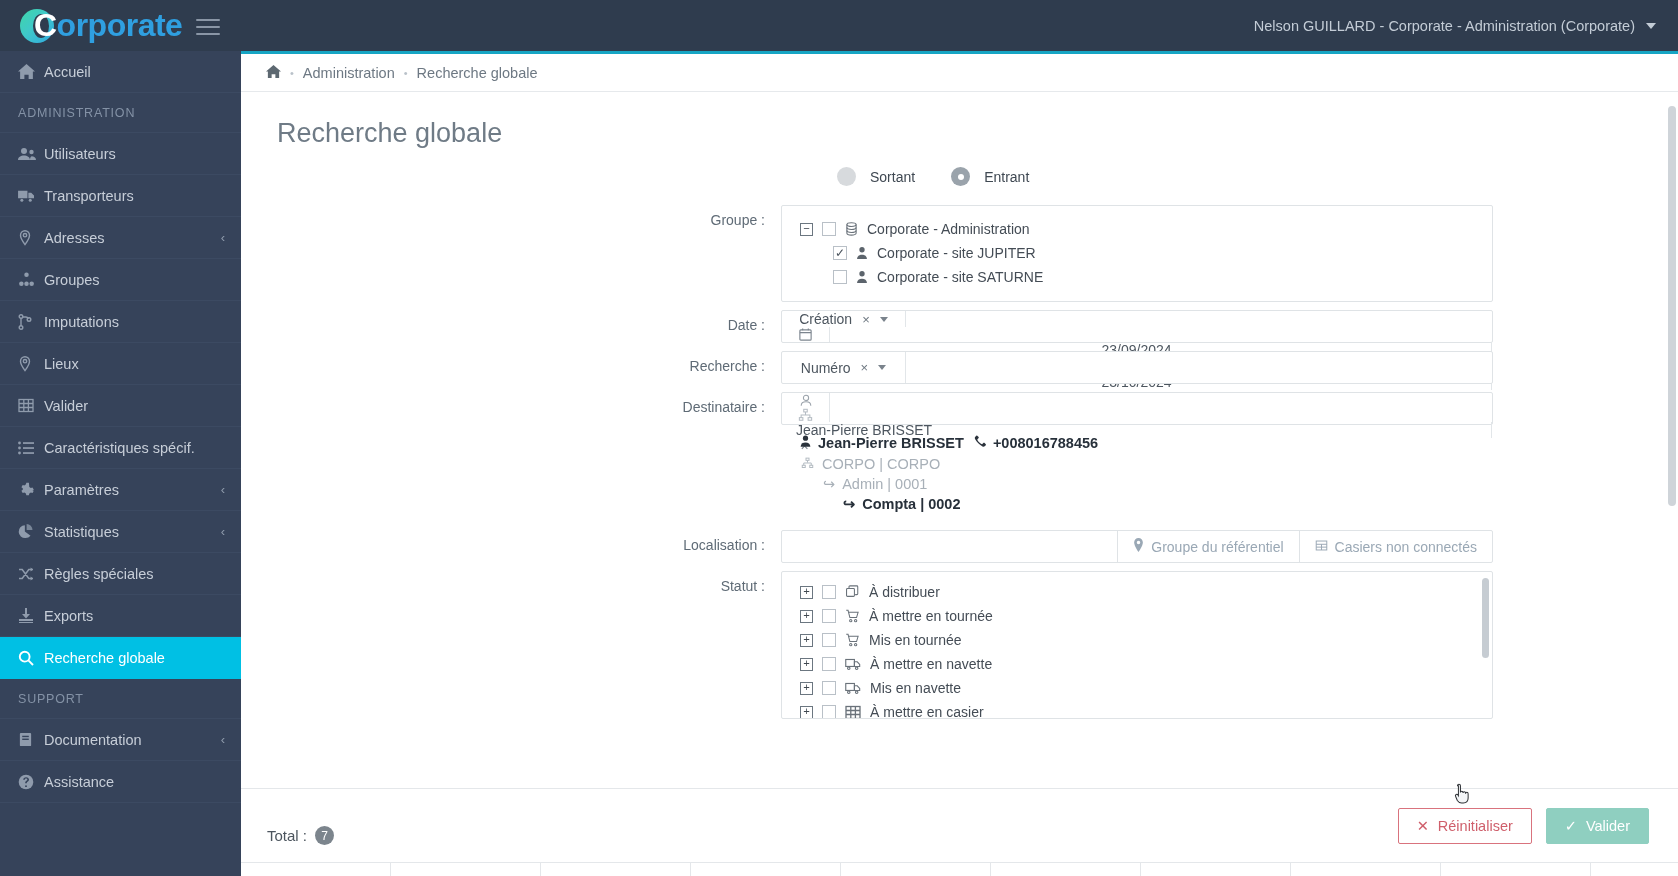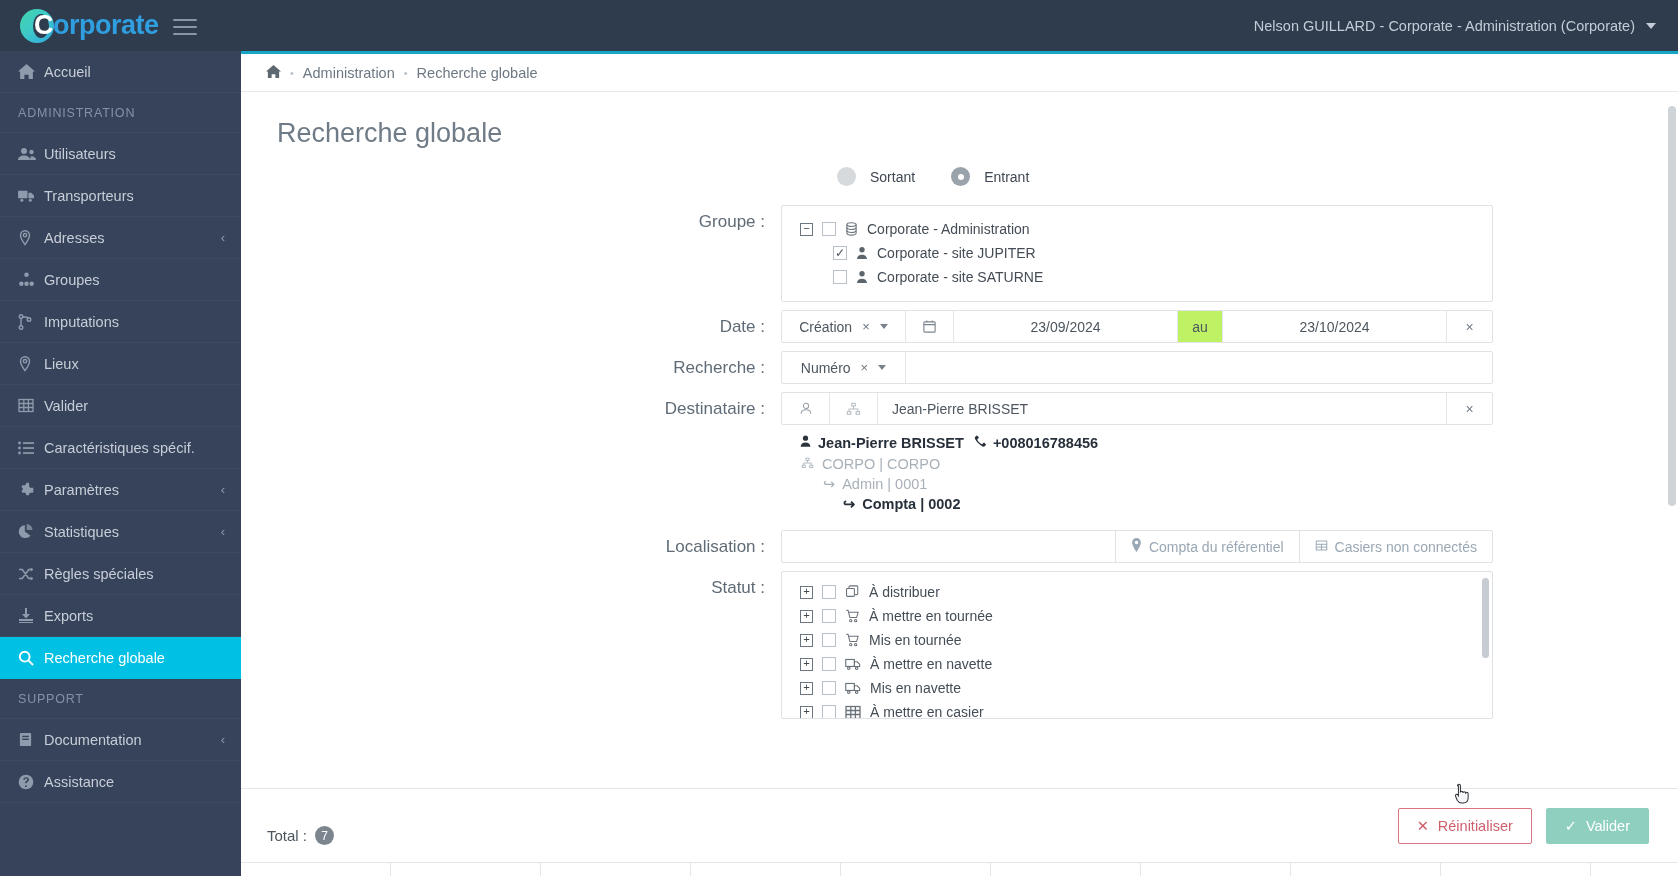--- a/index.html
+++ b/index.html
@@ -24,21 +24,21 @@
     background: linear-gradient(135deg, #3fd6a8 0%, #3fc9c9 45%, #2fa8e0 100%);
     position: relative; flex: none;
   }
   .logo-mark::after {
     content: ""; position: absolute; left: 13px; top: 5px;
     width: 16px; height: 24px; border-radius: 50%;
     background: #2f3c4e;
     box-shadow: inset 0 0 0 0 transparent;
   }
   .logo-text {
-    font-size: 27px; font-weight: bold; letter-spacing: -0.5px;
+    font-size: 32px; font-weight: bold; letter-spacing: -0.5px;
     margin-left: -20px; position: relative; z-index: 2;
   }
   .logo-c { color: #ffffff; }
   .logo-rest { color: #2f9fe0; }
   .hamburger {
     margin-left: 14px; width: 24px; height: 18px;
     display: flex; flex-direction: column; justify-content: space-between;
     cursor: pointer; padding-top: 2px;
   }
   .hamburger span { display: block; height: 2px; background: #8a96a6; border-radius: 1px; }
@@ -96,21 +96,21 @@
     padding: 26px 0 0 36px; font-size: 27px; color: #6f7b86; font-weight: normal;
   }
 
   
   .form {
     position: relative; padding-top: 18px;
   }
   .row { display: flex; align-items: flex-start; margin-bottom: 8px; }
   .lbl {
     width: 540px; text-align: right; padding-right: 16px;
-    font-size: 17px; color: #5f6b76; padding-top: 7px;
+    font-size: 14px; color: #5f6b76; padding-top: 7px;
   }
   .field { width: 712px; }
 
   .radio-row {
     display: flex; align-items: center; gap: 14px;
     margin: 0 0 19px 596px;
   }
   .radio {
     width: 19px; height: 19px; border-radius: 50%; background: #d7dadd;
     display: inline-flex; align-items: center; justify-content: center;
@@ -140,21 +140,21 @@
     width: 14px; height: 14px; border: 1px solid #b9c0c7; background: #fff;
     display: inline-flex; align-items: center; justify-content: center;
     flex: none; cursor: pointer;
   }
   .cbx.checked::after {
     content: "\2713"; font-size: 12px; color: #4b545d; line-height: 1;
   }
   .t-ico { color: #6a727a; display: inline-flex; flex: none; }
 
   
-  .inline-group { display: flex; border: 1px solid #dfe3e6; border-radius: 2px; height: 33px; background: #fff; }
+  .inline-group { display: flex; border: 1px solid #dfe3e6; border-radius: 2px; height: 33px; background: #fff; flex-direction: column; }
   .seg {
     display: flex; align-items: center; justify-content: center;
     font-size: 14px; color: #4d565f; border-right: 1px solid #e2e6e9;
     padding: 0 11px; gap: 6px; height: 100%;
   }
   .seg:last-child { border-right: none; }
   .seg.select { width: 124px; justify-content: center; gap: 10px; }
   .seg .x { color: #6d7780; font-size: 13px; cursor: pointer; }
   .caret-sm {
     width: 0; height: 0; border-left: 4px solid transparent;
@@ -589,21 +589,21 @@
       <div class="lbl">Localisation :</div>
       <div class="field">
         <div class="loc-group">
           <div class="loc-input"></div>
           <div class="loc-btn">
             <span>
               <svg width="11" height="14" viewBox="0 0 12 16" fill="#9aa8b5">
                   <path d="M6 0C3.2 0 1 2.2 1 5c0 3.8 5 11 5 11s5-7.2 5-11c0-2.8-2.2-5-5-5zm0 7a2 2 0 110-4 2 2 0 010 4z"></path>
                 </svg>
             </span>
-            <span>Compta du référentiel</span>
+            <span>Groupe du référentiel</span>
           </div>
           <div class="loc-btn">
             <span>
               <svg width="13" height="13" viewBox="0 0 16 16" fill="none" stroke="#9aa8b5" stroke-width="1.2">
                 <rect x="1.5" y="2.5" width="13" height="11"></rect>
                   <path d="M1.5 6.5h13M1.5 10h13M8 6.5v7"></path>
               </svg>
             </span>
             <span>Casiers non connectés</span>
           </div>

